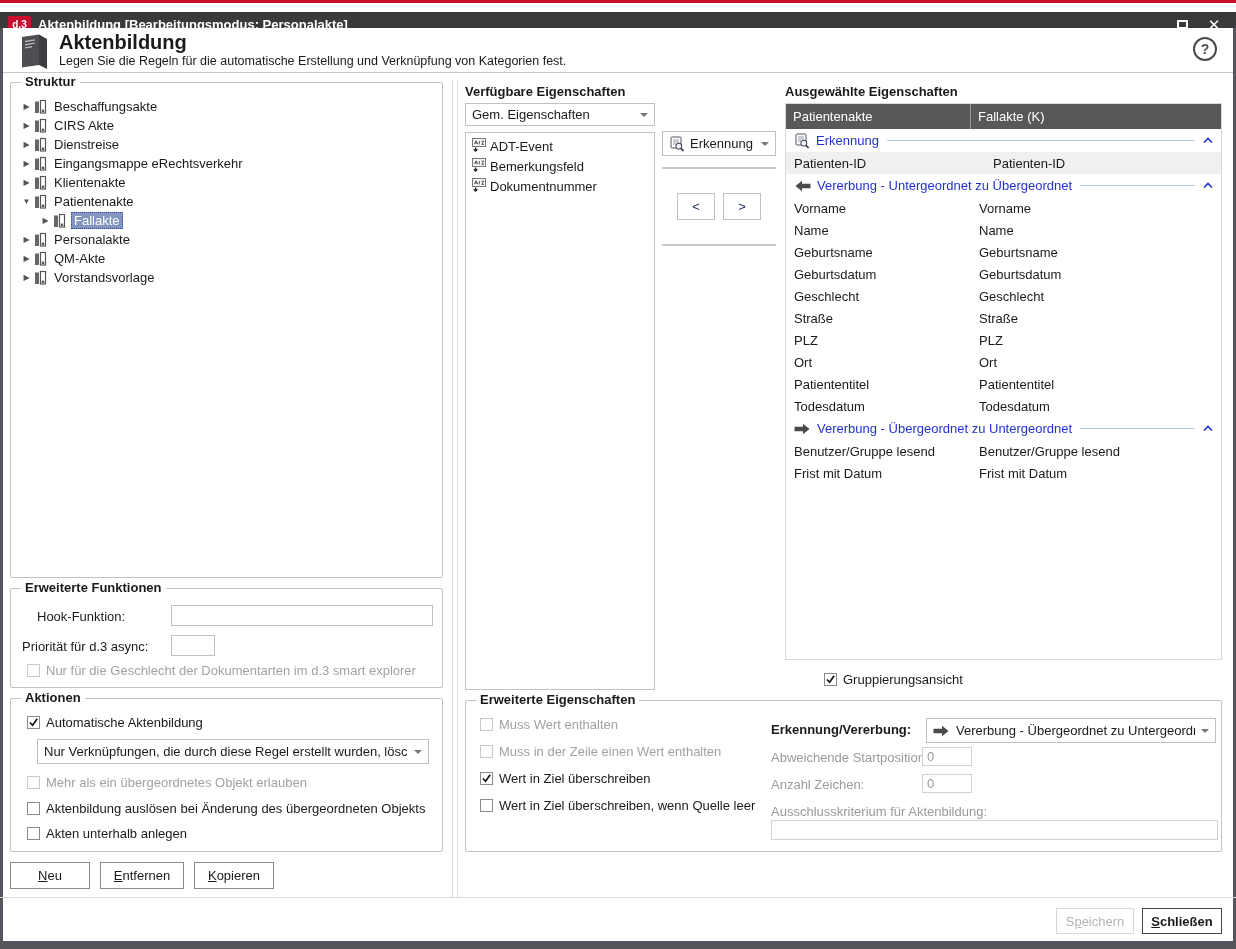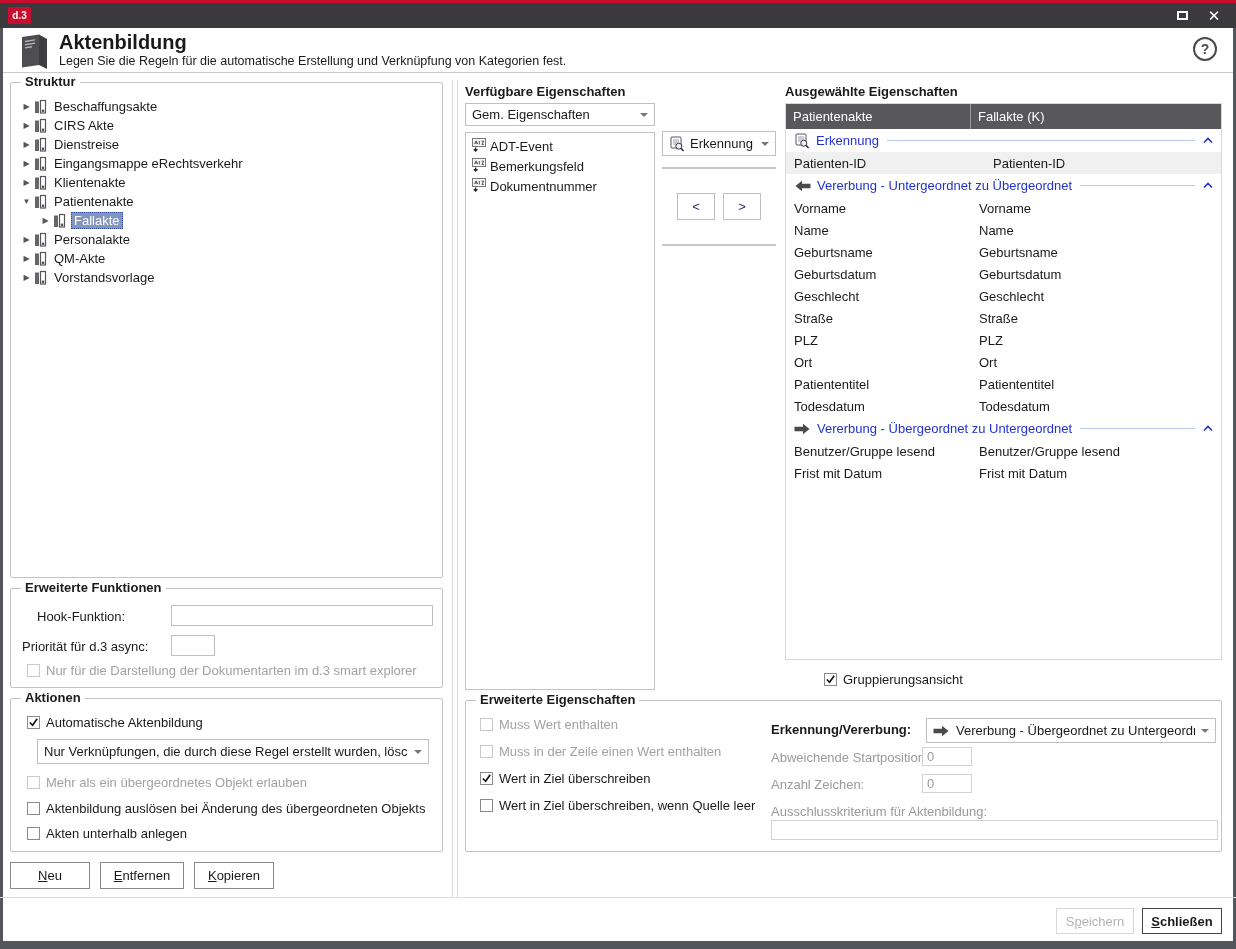--- a/index.html
+++ b/index.html
@@ -3,21 +3,21 @@
 <meta charset="utf-8">
 <style>
   html,body{margin:0;padding:0;background:#9a9aa0;}
   *{box-sizing:border-box;}
   .window{position:relative;width:1236px;height:949px;background:#fff;
     font-family:"Liberation Sans","DejaVu Sans",sans-serif;font-size:13px;color:#1a1a1a;overflow:hidden;}
   .abs{position:absolute;}
 
   
   .top-red{left:0;top:0;width:1236px;height:3px;background:#c80d2e;}
-  .titlebar{left:0;top:3px;width:1236px;height:25px;background:#3a3a3c;display:flex;align-items:center;}
+  .titlebar{left:0;top:12px;width:1236px;height:25px;background:#3a3a3c;display:flex;align-items:center;}
   .logo{position:absolute;left:8px;top:4px;width:23px;height:17px;background:#c80d2e;color:#fff;
     font-weight:bold;font-size:10px;display:flex;align-items:center;justify-content:center;border-radius:1px;}
   .wtitle{position:absolute;left:38px;top:0;height:25px;line-height:25px;color:#fff;font-weight:bold;font-size:13px;}
   .win-btn{position:absolute;top:0;width:28px;height:25px;display:flex;align-items:center;justify-content:center;color:#fff;}
   .max-glyph{width:11px;height:9px;border:2px solid #fff;}
   .close-glyph{font-size:15px;font-weight:bold;line-height:1;}
   .edge{background:#55565c;}
   .edge-left{left:0;top:28px;width:3px;height:913px;}
   .edge-right{left:1233px;top:28px;width:3px;height:913px;}
   .bottom-strip{left:0;top:941px;width:1236px;height:8px;background:#55565c;}
@@ -84,20 +84,21 @@
   .gray-label{position:absolute;color:#9a9a9a;}
 </style>
 </head>
 <body>
 
 <div class="window">
 
   <div class="abs top-red"></div>
   <div class="abs titlebar">
     <span class="logo">d.3</span>
+    <span class="wtitle">Aktenbildung [Bearbeitungsmodus: Personalakte]</span>
     <span class="win-btn" style="left:1168px;">
         <span class="max-glyph"></span>
       </span>
     <span class="win-btn" style="left:1200px;">
         <span class="close-glyph">✕</span>
       </span>
   </div>
   <div class="abs edge edge-left"></div>
   <div class="abs edge edge-right"></div>
   <div class="abs bottom-strip"></div>
@@ -235,21 +236,21 @@
   </div>
 
   <div class="fs" style="left:10px;top:588px;width:433px;height:100px;">
     <span class="fs-legend">Erweiterte Funktionen</span>
     <span class="abs" style="left:26px;top:20px;">Hook-Funktion:</span>
     <input class="tinput" style="left: 160px; top: 16px; width: 262px;" value="">
     <span class="abs" style="left:11px;top:50px;">Priorität für d.3 async:</span>
     <input class="tinput" style="left: 160px; top: 46px; width: 44px;" value="">
     <div class="abs cb disabled" style="left:16px;top:74px;">
         <span class="cb-box"></span>
-        <span class="cb-label">Nur für die Darstellung der Dokumentarten im d.3 smart explorer</span>
+        <span class="cb-label">Nur für die Geschlecht der Dokumentarten im d.3 smart explorer</span>
       </div>
   </div>
 
   <div class="fs" style="left:10px;top:698px;width:433px;height:154px;">
     <span class="fs-legend">Aktionen</span>
     <div class="abs cb" style="left:16px;top:16px;">
         <span class="cb-box">
           <svg width="11" height="11" viewBox="0 0 12 12">
             <path d="M2 6l3 3 5-7" stroke="#111" stroke-width="1.8" fill="none"></path>
           </svg>

